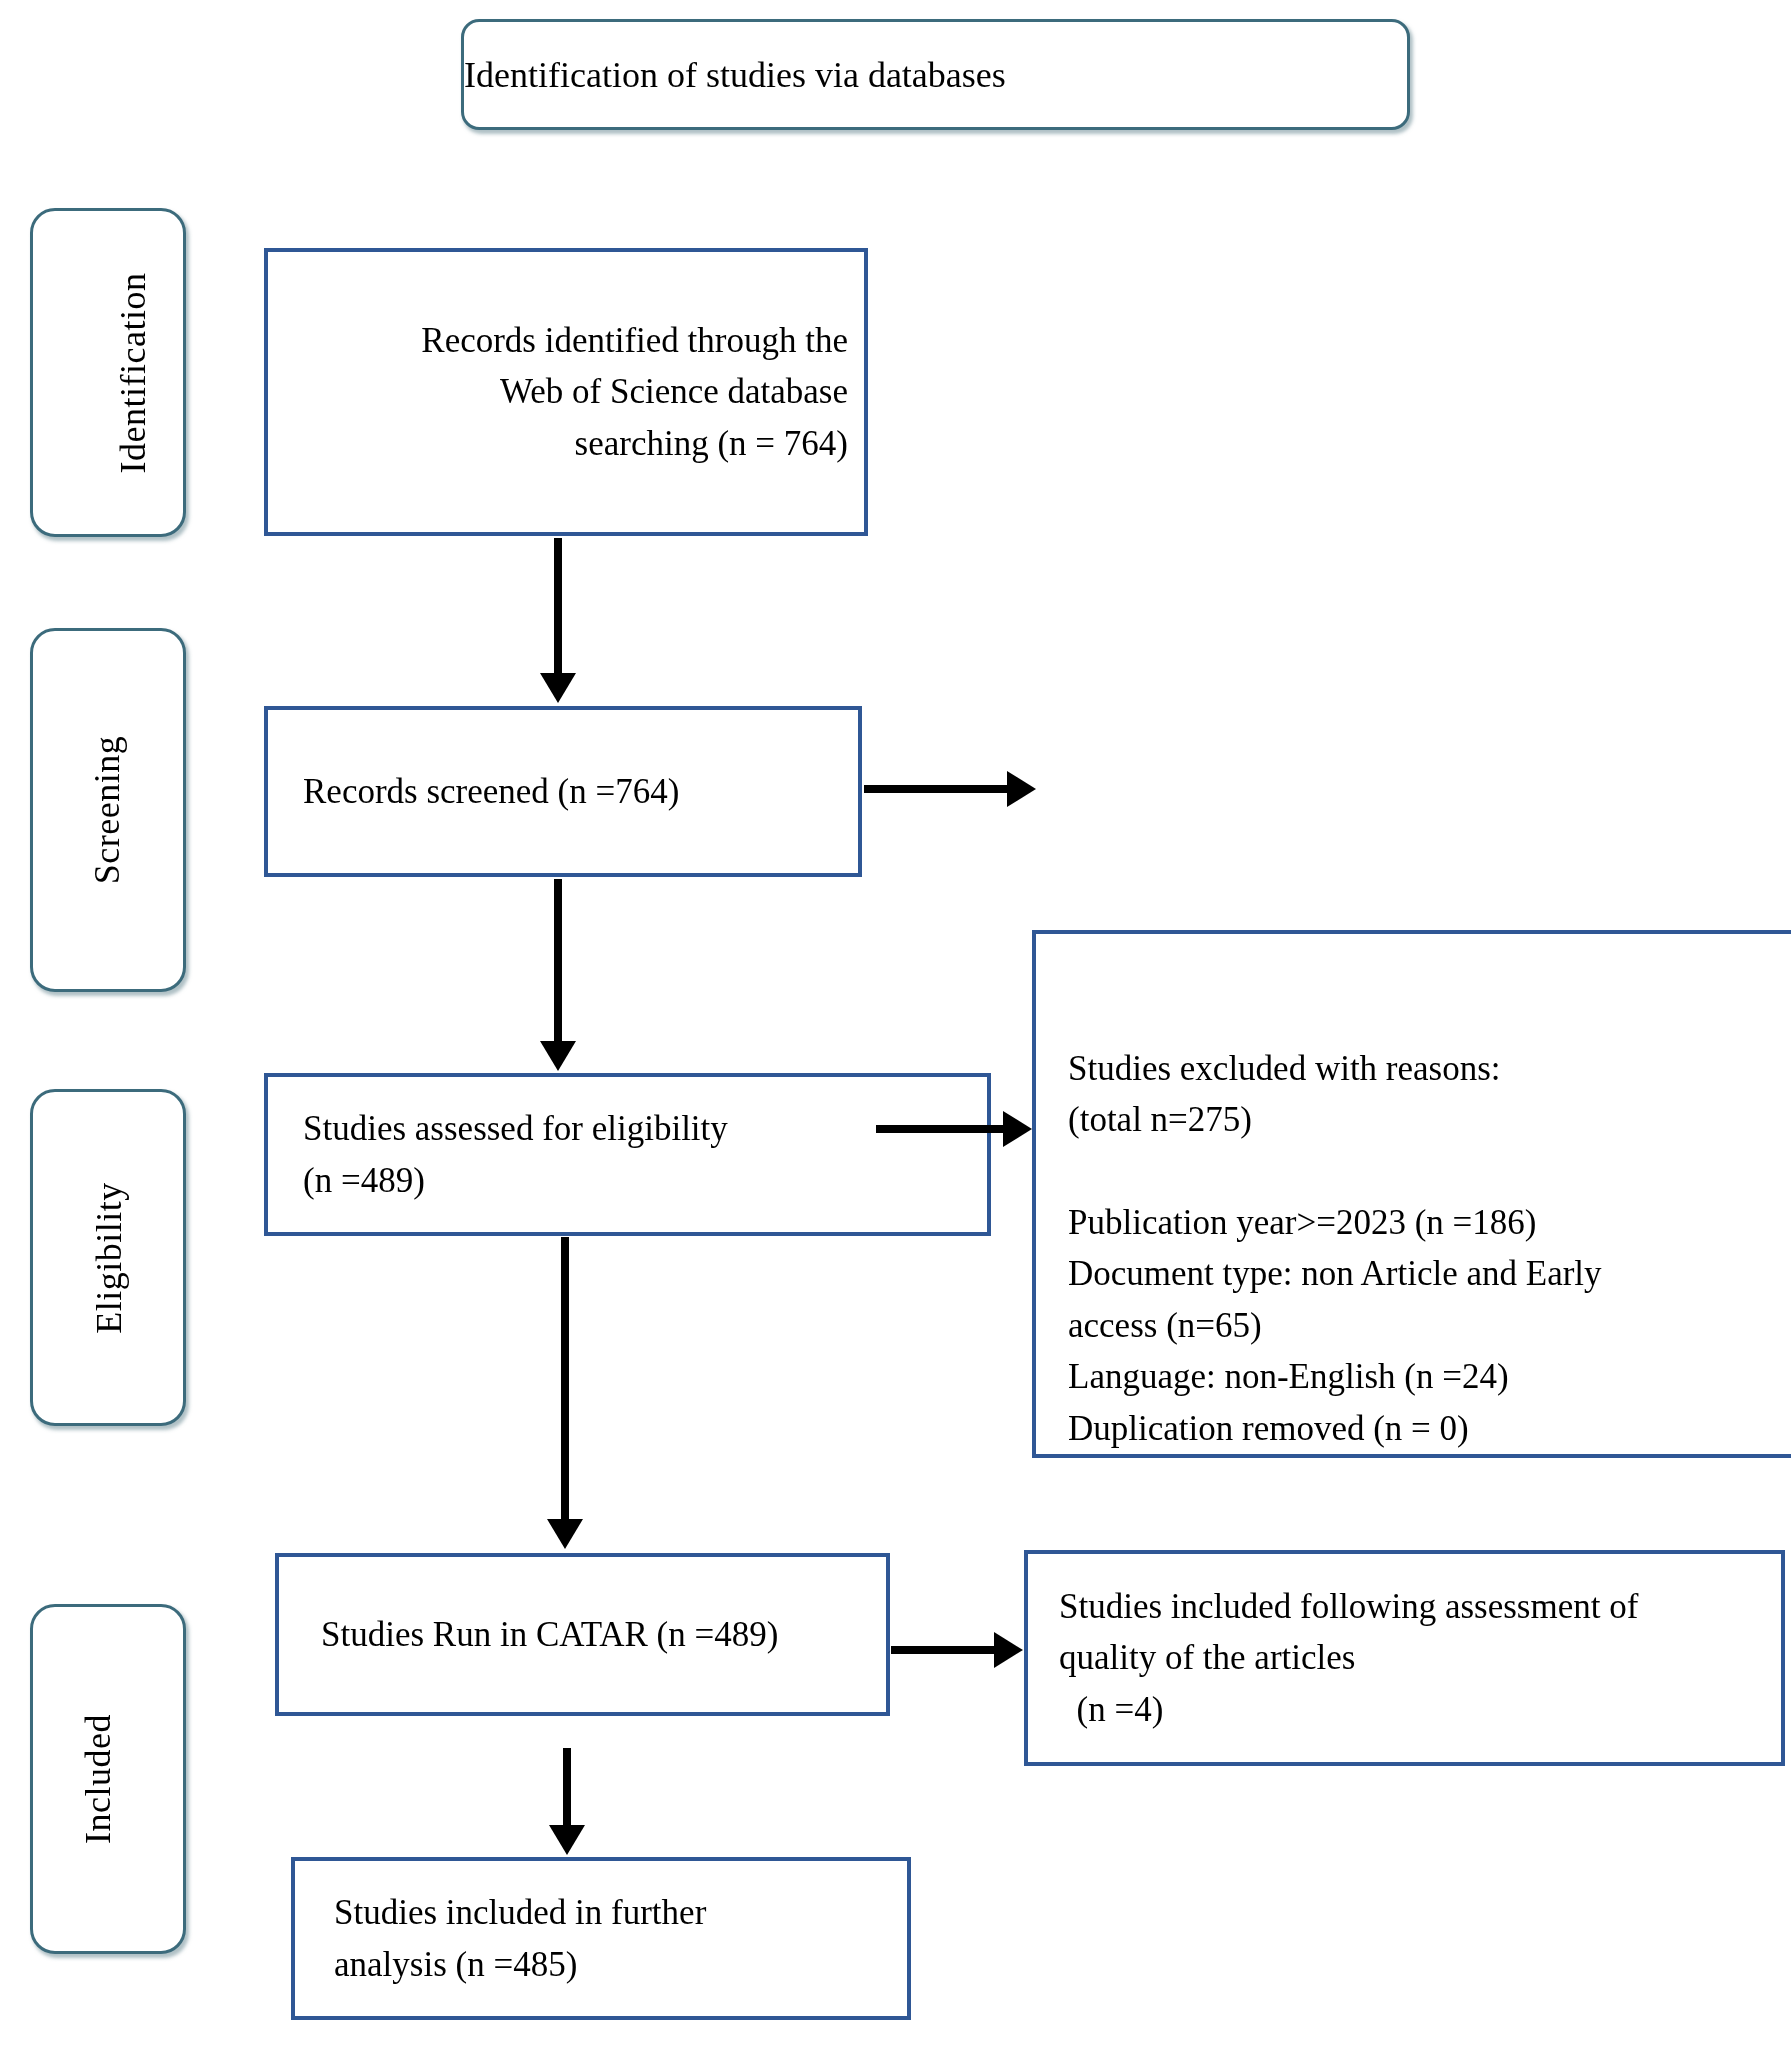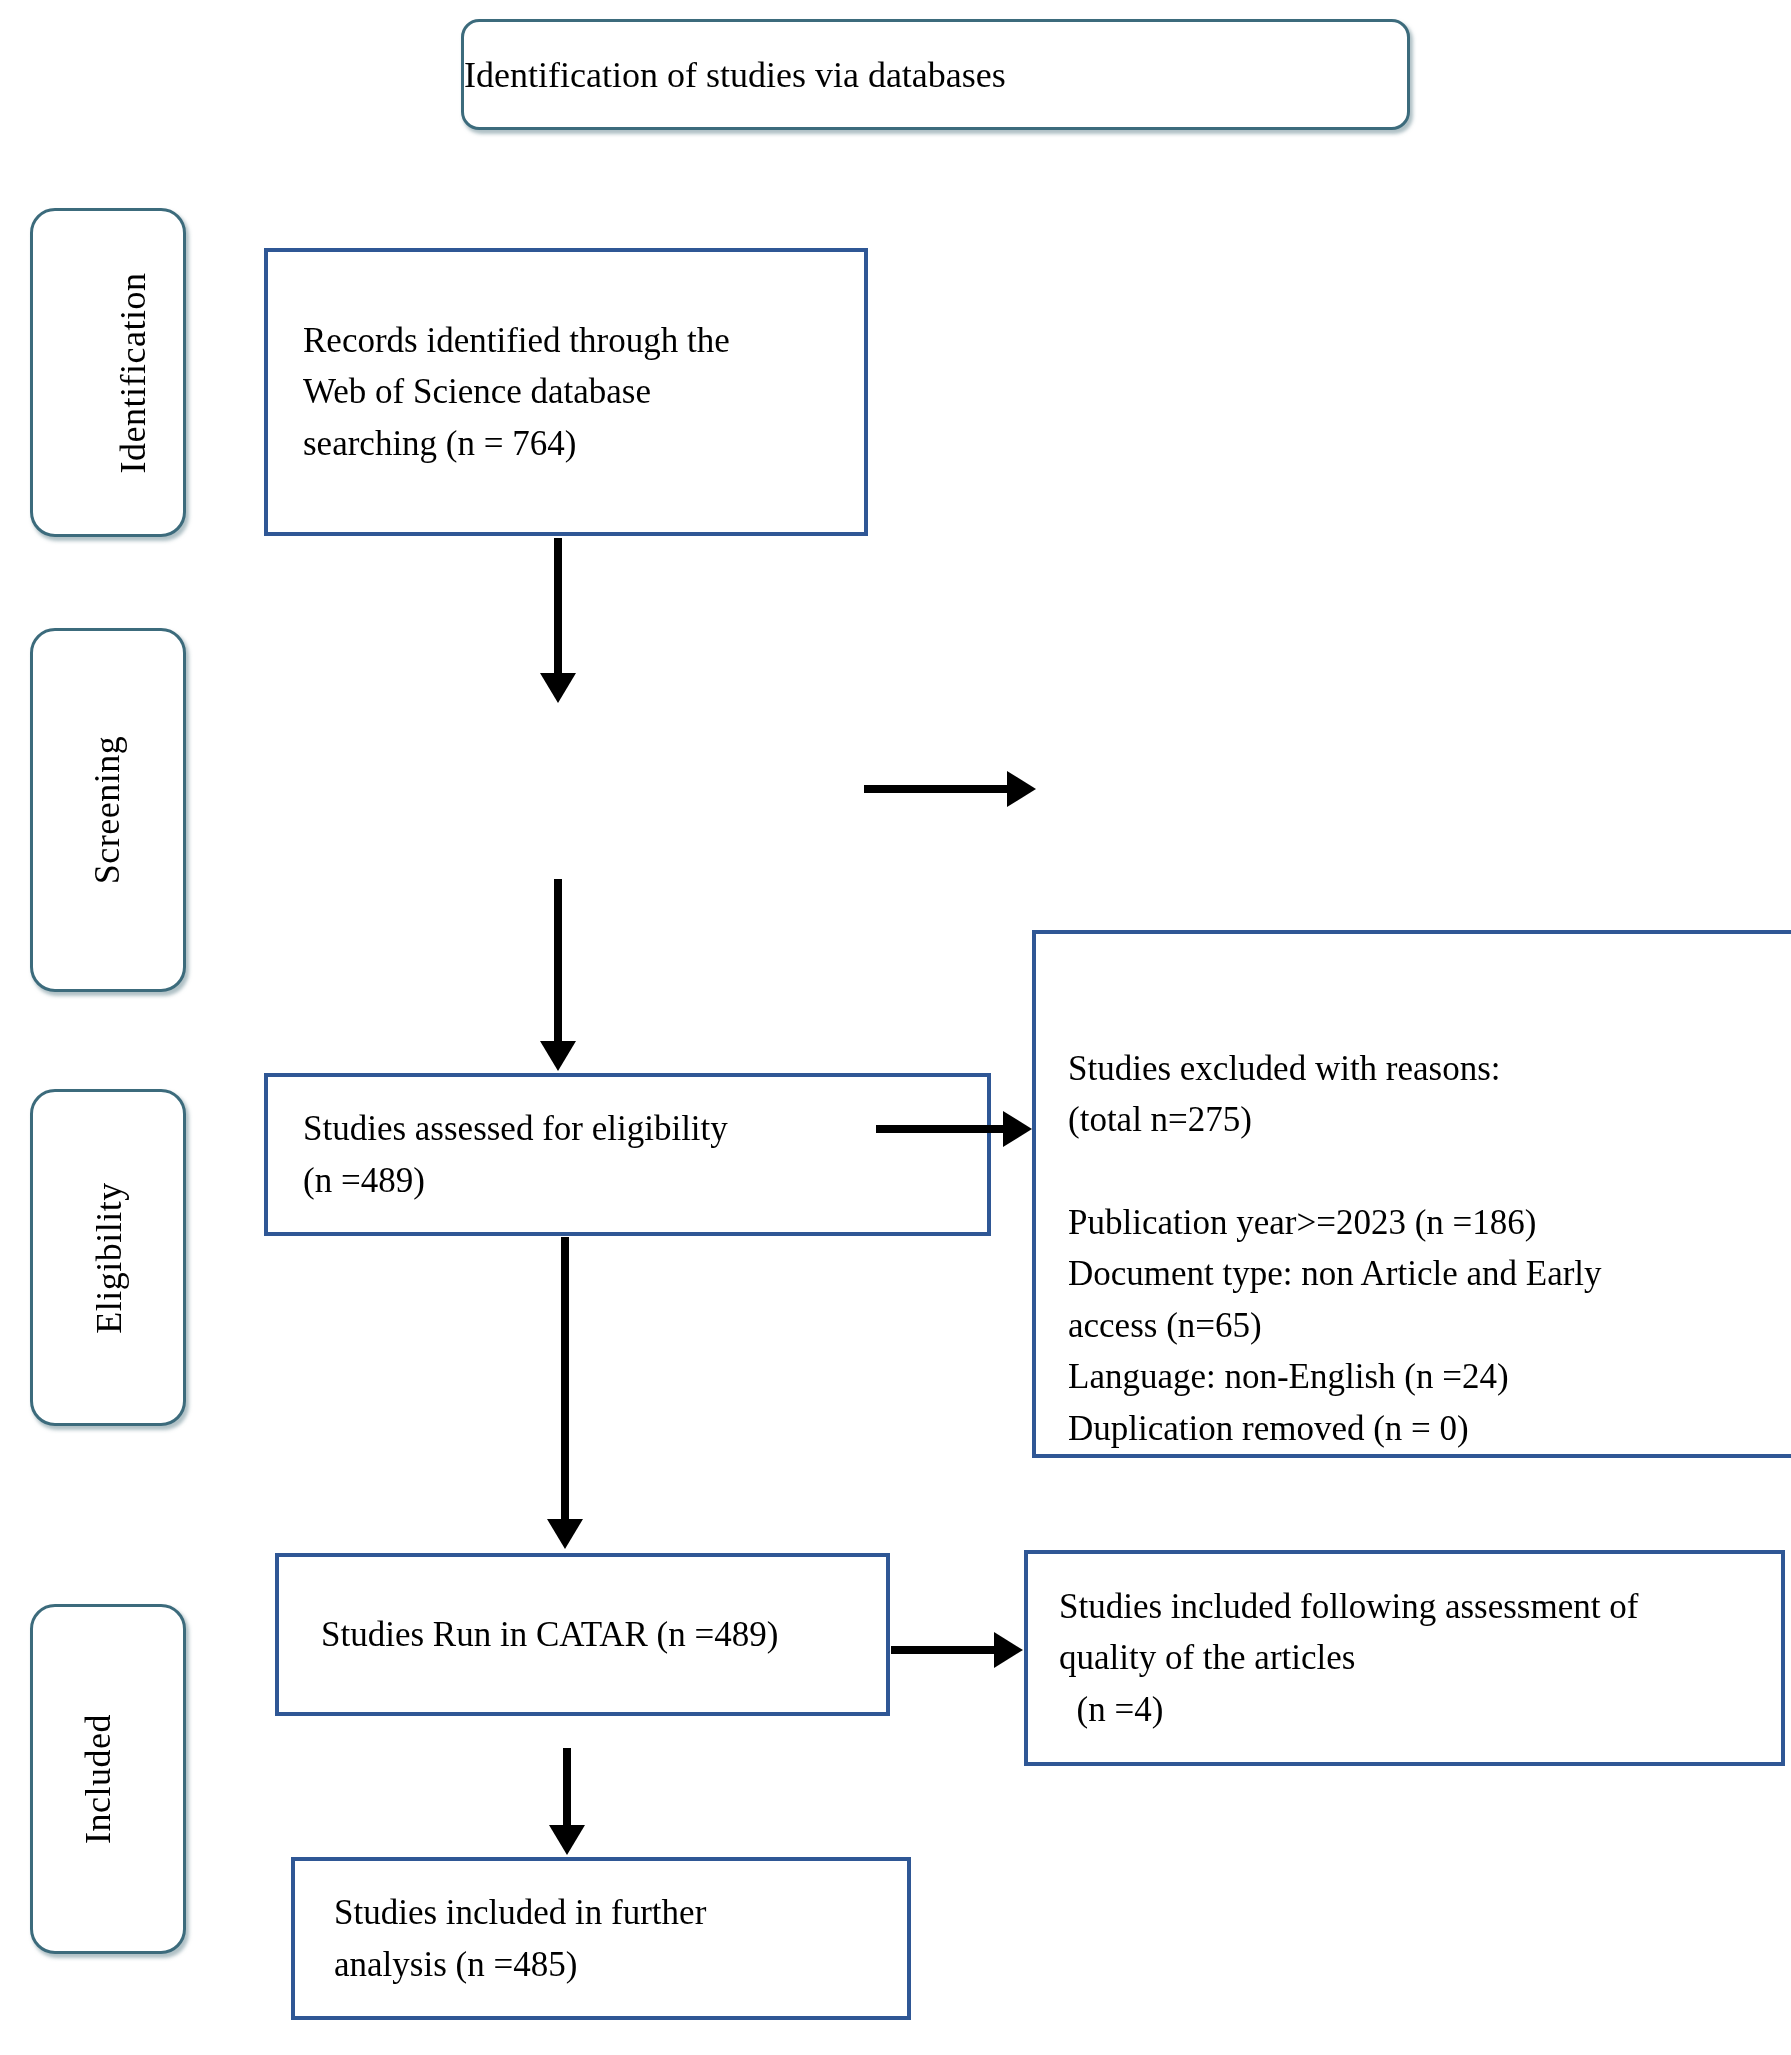--- a/index.html
+++ b/index.html
@@ -96,26 +96,29 @@
   <div class="tealbox stagebox" style="left:30px; top:628px; width:156px; height:364px;">
     <div class="label">Screening</div>
   </div>
   <div class="tealbox stagebox" style="left:30px; top:1089px; width:156px; height:337px;">
     <div class="label">Eligibility</div>
   </div>
   <div class="tealbox stagebox" style="left:30px; top:1604px; width:156px; height:350px;">
     <div class="label">Included</div>
   </div>
 
-  <div class="flowbox" style="left:264px; top:248px; width:604px; height:288px; padding:0 16px 0 35px;">
+  <div class="flowbox" style="left:264px; top:248px; width:604px; height:288px; padding:0 16px 0 35px;text-align:right;">
     <div class="t">Records identified through the
 Web of Science database
 searching (n = 764)</div>
   </div>
 
+  <div class="flowbox" style="left:264px; top:706px; width:598px; height:171px; padding:0 16px 0 35px;">
+    <div class="t">Records screened (n =764)</div>
+  </div>
 
 
   <div class="flowbox" style="left:264px; top:1073px; width:727px; height:163px; padding:0 16px 0 35px;">
     <div class="t">Studies assessed for eligibility
 (n =489)</div>
   </div>
 
   <div class="flowbox" style="left:1032px; top:930px; width:842px; height:528px; padding:62px 16px 0 32px; justify-content:flex-end;">
     <div class="t">Studies excluded with reasons:
 (total n=275)

